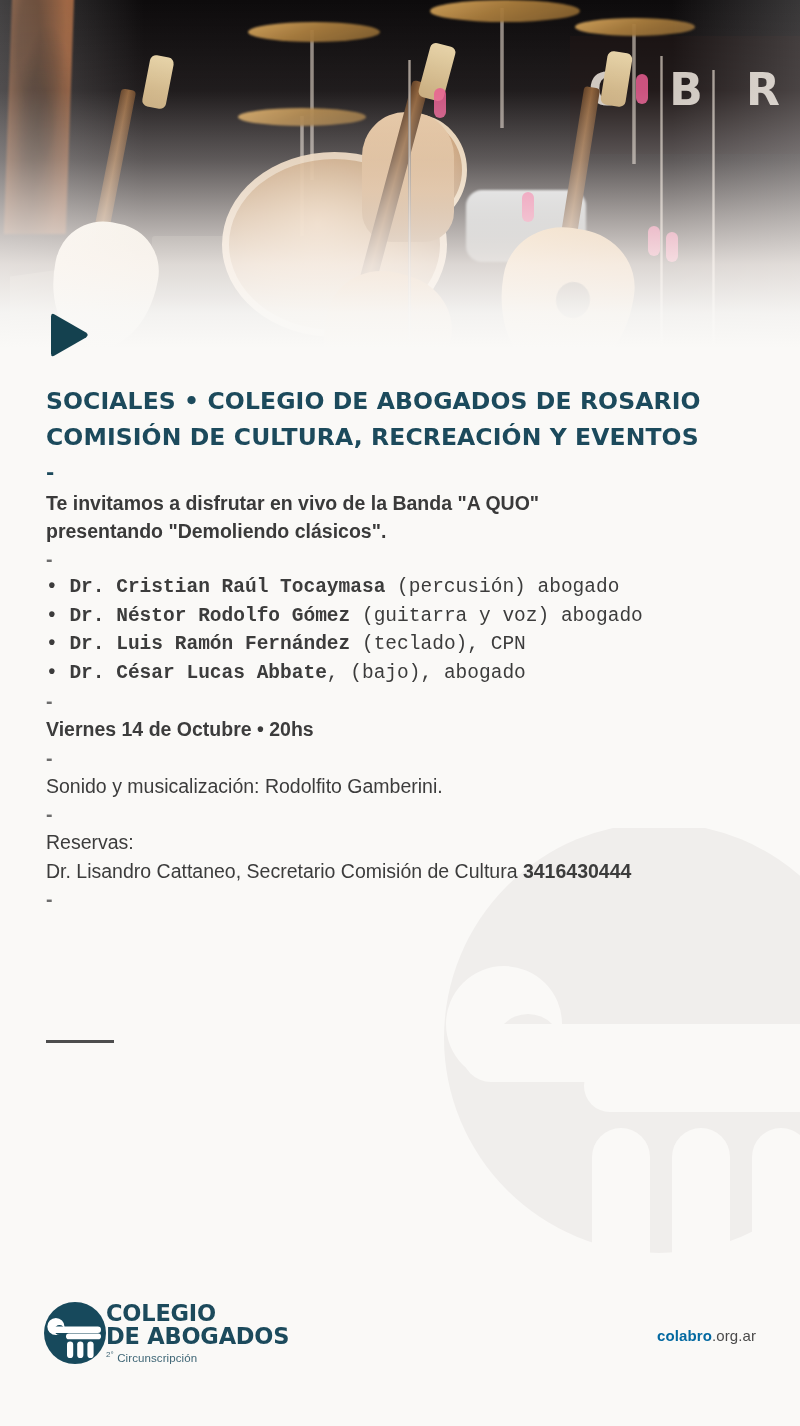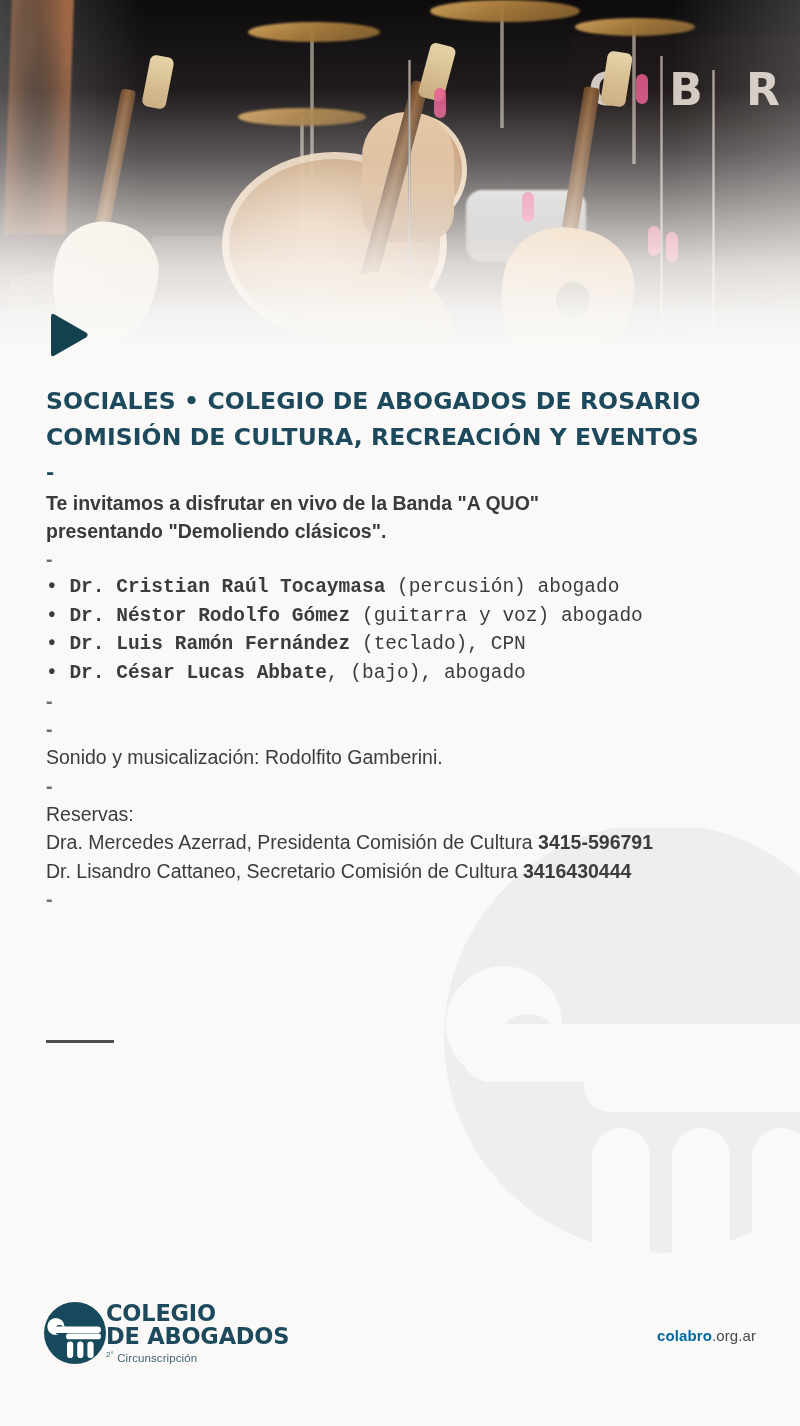--- a/index.html
+++ b/index.html
@@ -458,31 +458,31 @@
       </span>
       <span class="ln">
         <span class="b">•</span>
         <span class="b">Dr. César Lucas Abbate</span><span>, (bajo), abogado</span>
       </span>
     </div>
 
     <span class="sep">-</span>
 
     <div>
+      <div class="b">Viernes 14 de Octubre • 20hs</div>
     </div>
 
     <span class="sep">-</span>
 
     <div>Sonido y musicalización: Rodolfito Gamberini.</div>
 
     <span class="sep">-</span>
 
     <div>
       <div>Reservas:</div>
-      <div><span>Dra. Mercedes Azerrad, Presidenta Comisión de Cultura </span><span class="b">3415-596791</span></div>
       <div><span>Dr. Lisandro Cattaneo, Secretario Comisión de Cultura </span><span class="b">3416430444</span></div>
     </div>
 
     <span class="sep">-</span>
 
   </div>
 
   <div class="rule"></div>
 
   <div class="footer-logo">

